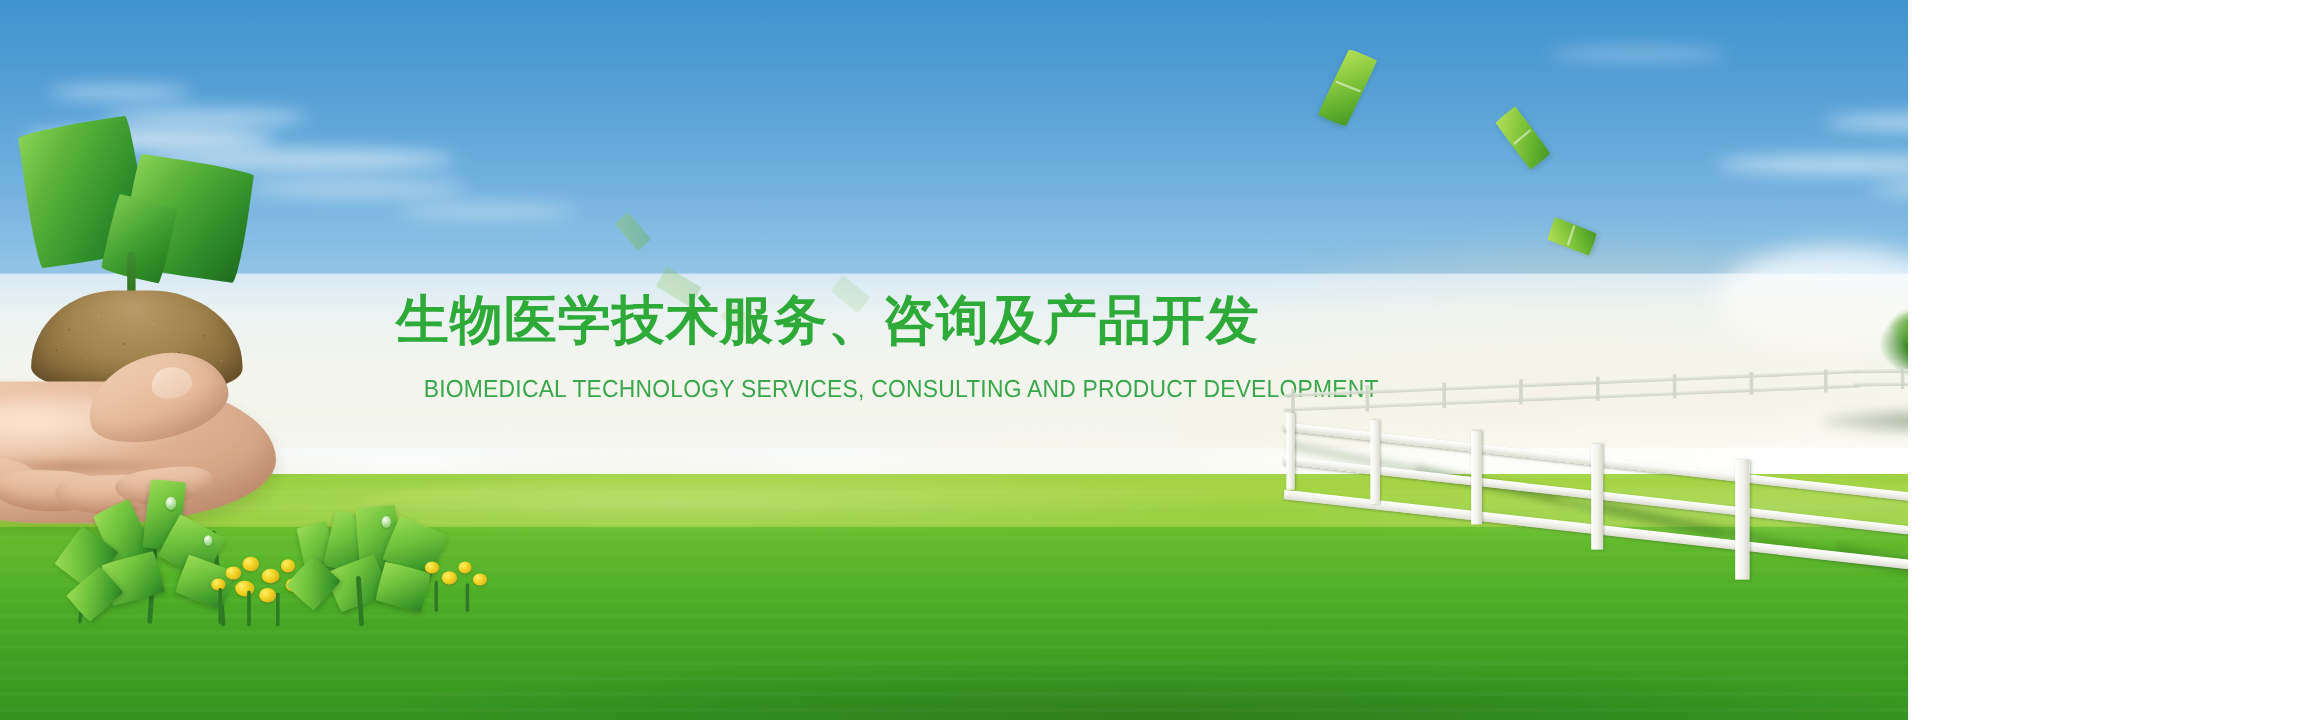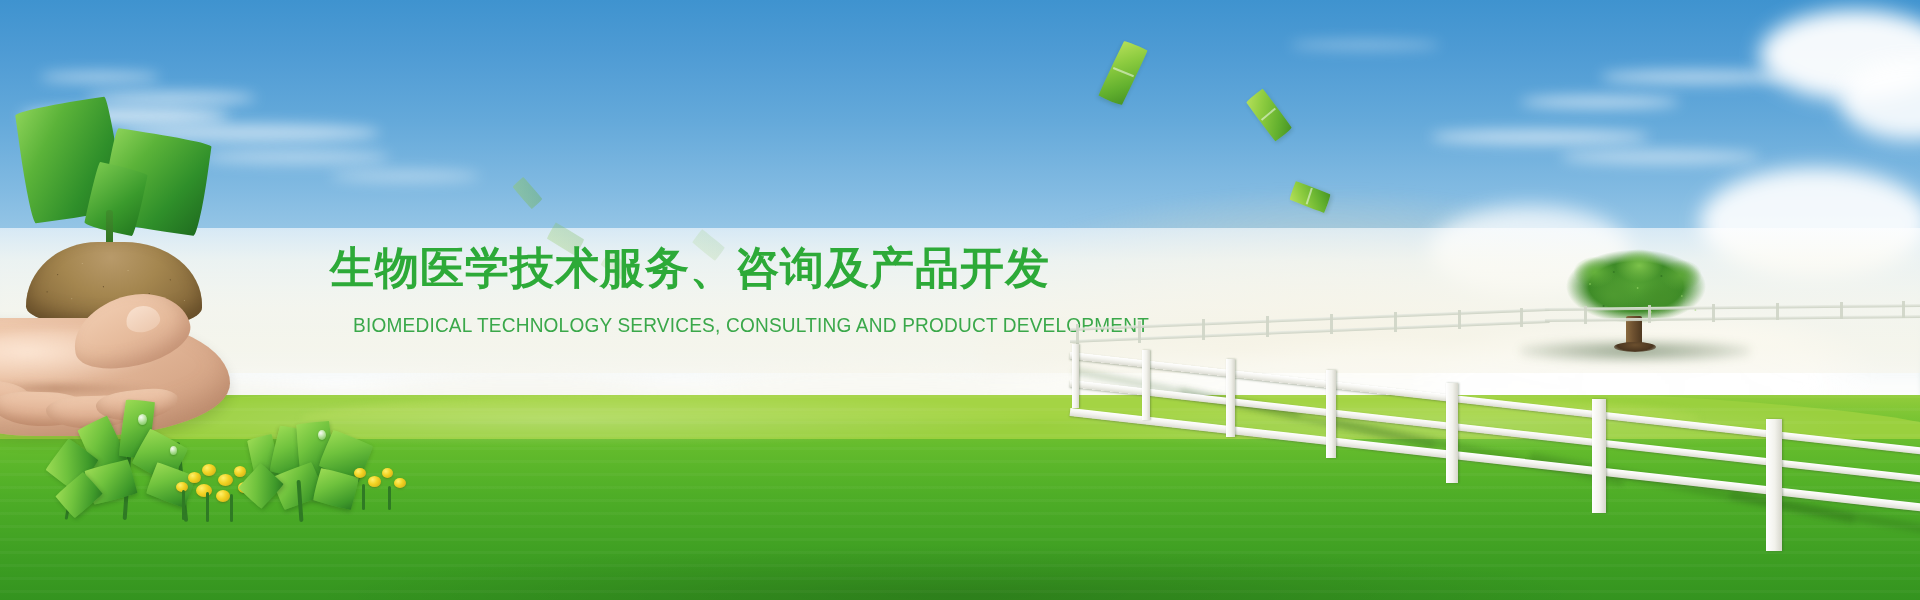--- a/index.html
+++ b/index.html
@@ -1,21 +1,21 @@
 <!DOCTYPE html>
 <html><head>
 <meta charset="utf-8">
 <title>Banner</title>
 <style>
   html,body{margin:0;padding:0;background:#fff;}
   body{font-family:"Liberation Sans",sans-serif;}
 
   #banner{
     position:relative;
-    width:1920px;height:600px;
+    width:1590px;height:600px;
     overflow:hidden;
     user-select:none;
   }
 
   
   .sky{
     position:absolute;left:0;top:0;width:1920px;height:430px;
     background:
       linear-gradient(to bottom,
         #3f93cf 0%,

